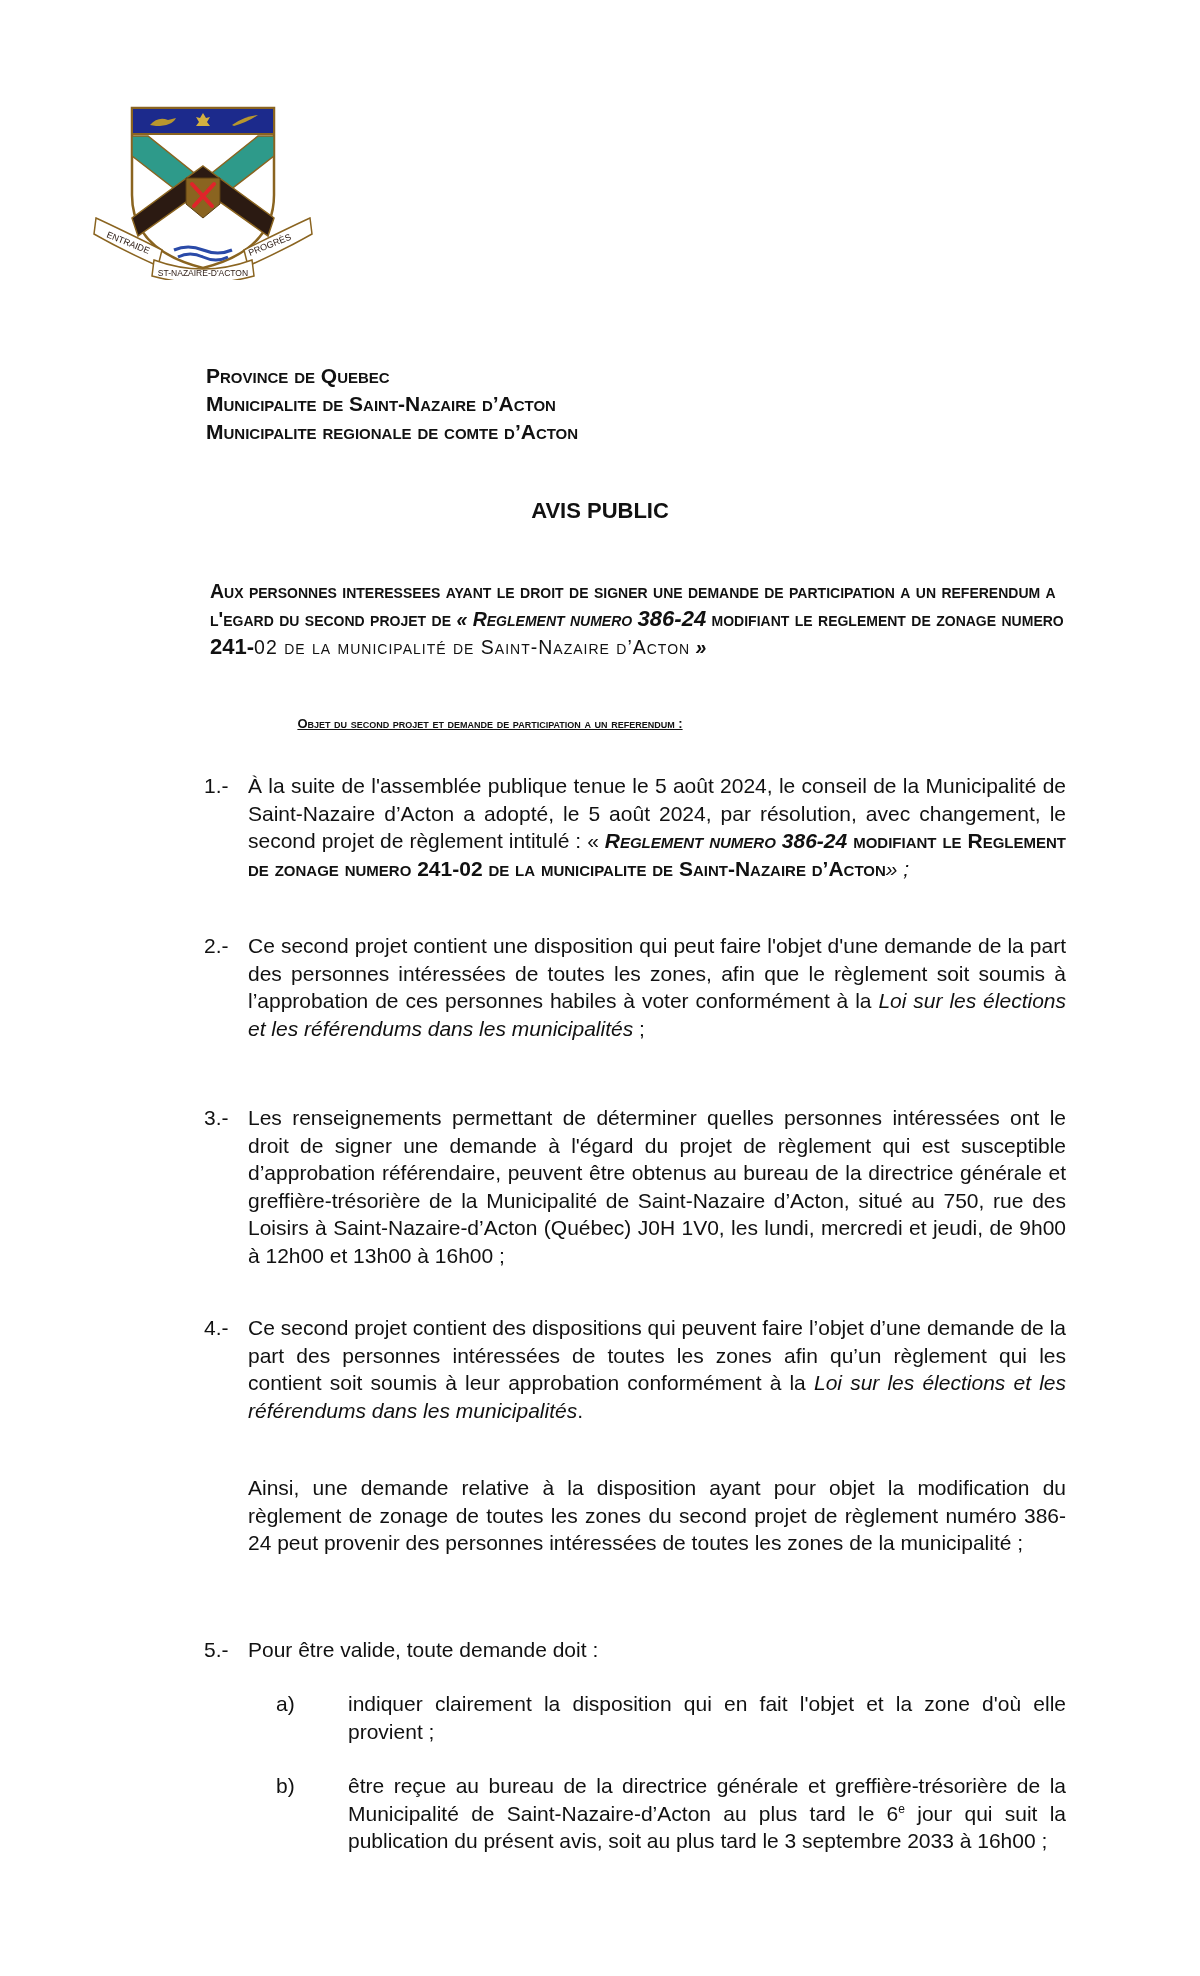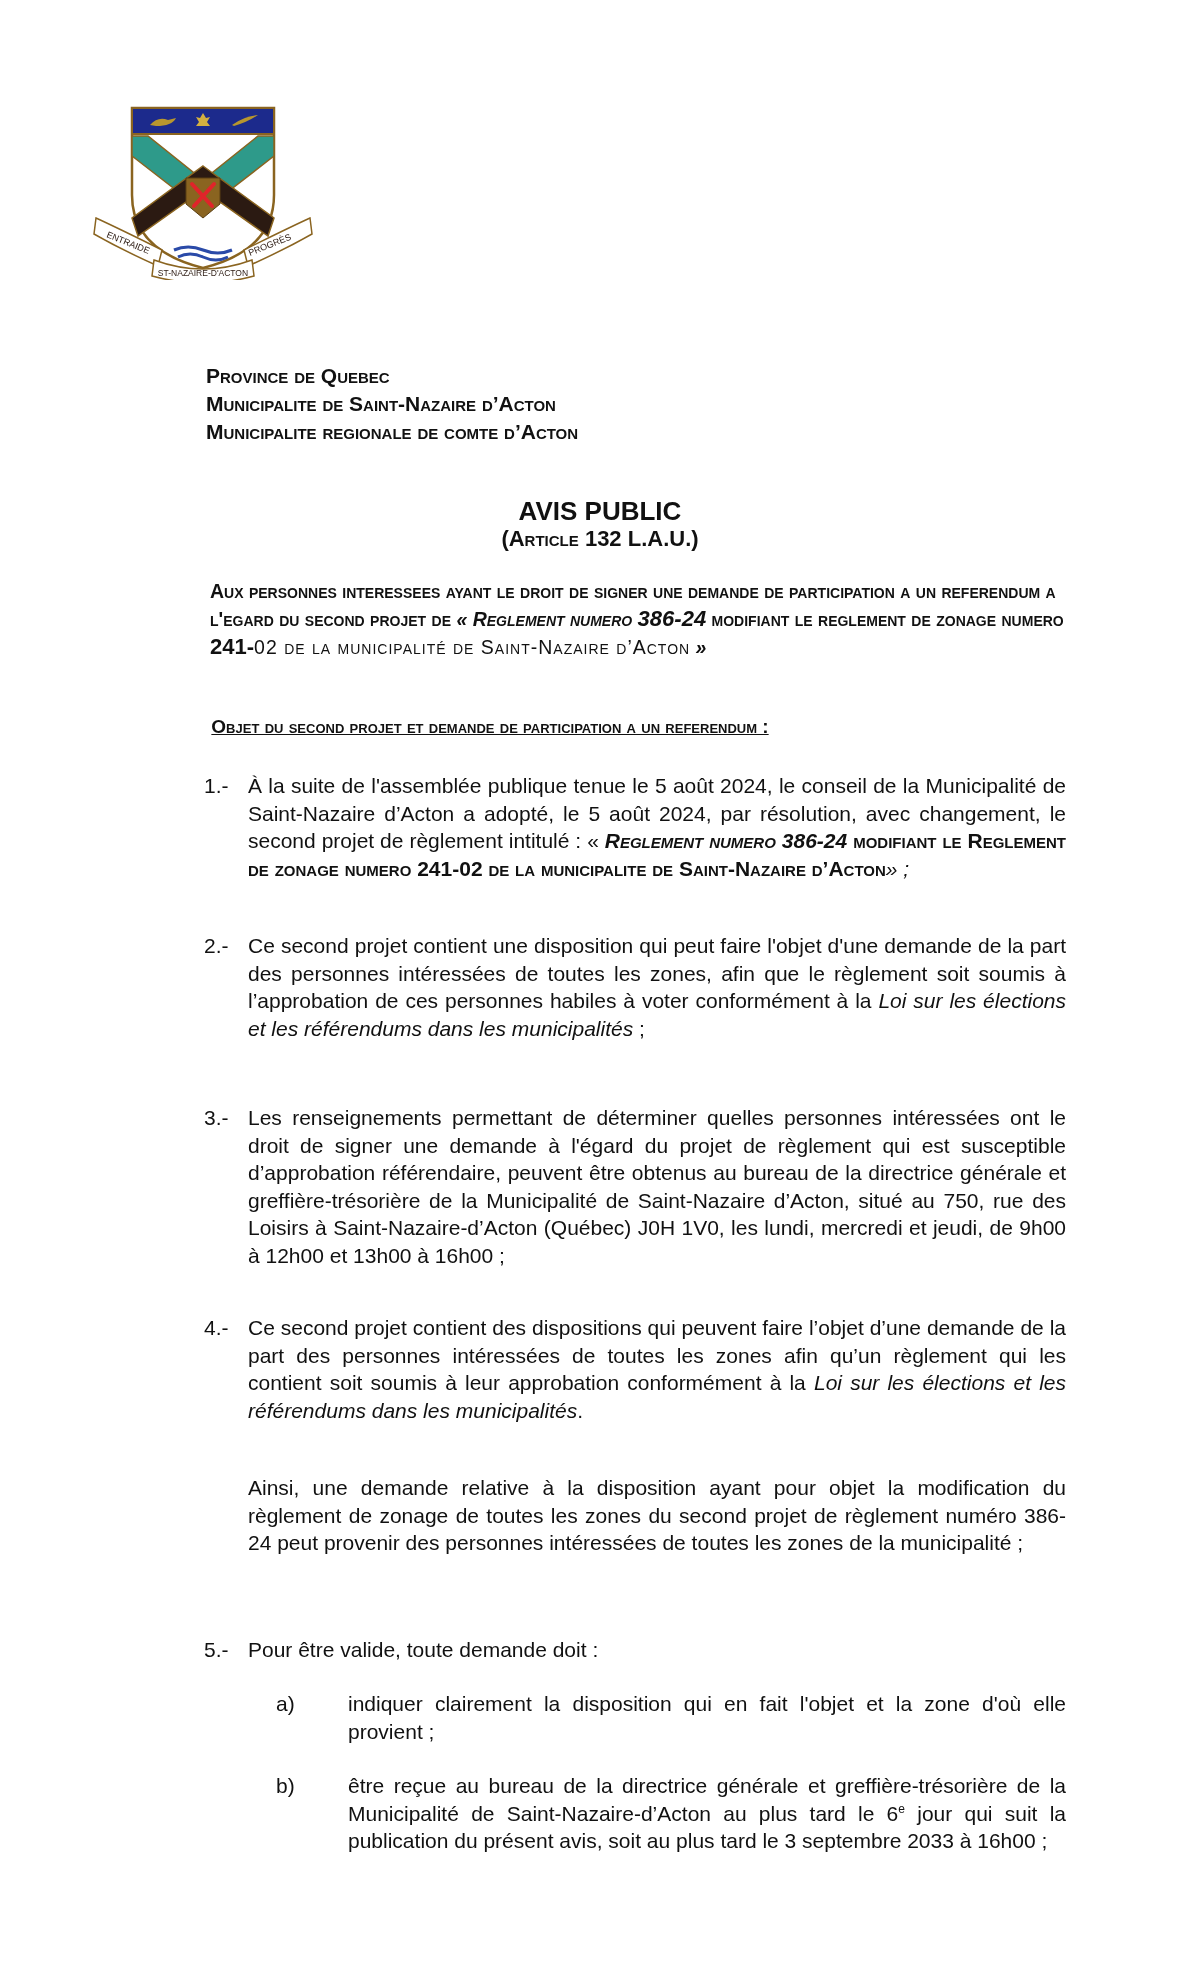--- a/index.html
+++ b/index.html
@@ -6,31 +6,31 @@
     body { width: 1200px; height: 1976px; position: relative; overflow: hidden;
            font-family: "Liberation Sans", sans-serif; color: #111; }
     .page { position: absolute; left: 0; top: 0; width: 1200px; height: 1976px; background: #fff; }
 
     .logo { position: absolute; left: 92px; top: 100px; width: 222px; height: 180px; }
 
     .header-block { position: absolute; left: 206px; top: 362px; font-weight: bold; font-size: 21px; line-height: 28px; }
     .sc { font-variant: small-caps; }
 
     .avis { position: absolute; left: 0; width: 1200px; text-align: center; font-weight: bold; }
-    .avis-title { top: 497px; font-size: 26px; line-height: 28px; }
+    .avis-title { top: 497px; font-size: 22px; line-height: 28px; }
     .avis-sub { top: 525px; font-size: 22px; line-height: 28px; font-variant: small-caps; }
 
     .intro { position: absolute; left: 210px; width: 860px; top: 578px; text-align: left;
              font-weight: bold; font-size: 19.5px; line-height: 27px; font-variant: small-caps; }
     .intro .thin { font-weight: normal; letter-spacing: 1px; }
     .intro i { font-style: italic; }
     .intro .num { font-size: 22px; }
 
     .objet { position: absolute; left: 0; width: 980px; top: 716px; text-align: center;
-             font-weight: bold; font-size: 19px; font-variant: small-caps; text-decoration: underline; }
+             font-weight: bold; font-size: 13px; font-variant: small-caps; text-decoration: underline; }
 
     .item { position: absolute; left: 204px; width: 862px; font-size: 21px; line-height: 27.5px; }
     .item .num-label { position: absolute; left: 0; top: 0; width: 70px; }
     .item .body { margin-left: 44px; text-align: justify; }
     .item .body i { font-style: italic; }
     .item .reg { font-weight: bold; font-variant: small-caps; }
     .item .reg i { font-style: italic; }
 
     .sub { position: absolute; left: 276px; width: 790px; font-size: 21px; line-height: 27.5px; }
     .sub .letter { position: absolute; left: 0; top: 0; width: 60px; }
@@ -70,21 +70,20 @@
     <text x="111" y="176" font-size="8.5" fill="#2b1a12" text-anchor="middle" font-family="Liberation Sans, sans-serif">ST-NAZAIRE-D'ACTON</text>
   </svg>
 
   <div class="header-block">
     <div class="sc">Province de Quebec</div>
     <div class="sc">Municipalite de Saint-Nazaire d’Acton</div>
     <div class="sc">Municipalite regionale de comte d’Acton</div>
   </div>
 
   <div class="avis avis-title">AVIS PUBLIC</div>
-  <div class="avis avis-sub">(Article 132 L.A.U.)</div>
 
   <div class="intro">
     <span>Aux personnes interessees ayant le droit de signer une demande de participation a un referendum a l'egard du second projet de </span><i><span>« </span><span>Reglement numero </span><span class="num">386-24</span></i><span> modifiant le reglement de zonage numero </span><span class="num">241-</span><span class="thin">02</span><span class="thin"> de la municipalité de Saint-Nazaire d’Acton</span><i><span> »</span></i>
   </div>
 
   <div class="objet">Objet du second projet et demande de participation a un referendum :</div>
 
   <div class="item" style="top:772px;">
     <div class="num-label">1.-</div>
     <div class="body"><span>À la suite de l'assemblée publique tenue le 5 août 2024, le conseil de la Municipalité de Saint-Nazaire d’Acton a adopté, le 5 août 2024, par résolution, avec changement, le second projet de règlement intitulé : </span><span>« </span><span class="reg"><i><span>Reglement numero </span><span>386-24</span></i><span> modifiant le Reglement de zonage numero 241-02 de la municipalite de Saint-Nazaire d’Acton</span></span><i><span>» ;</span></i></div>

